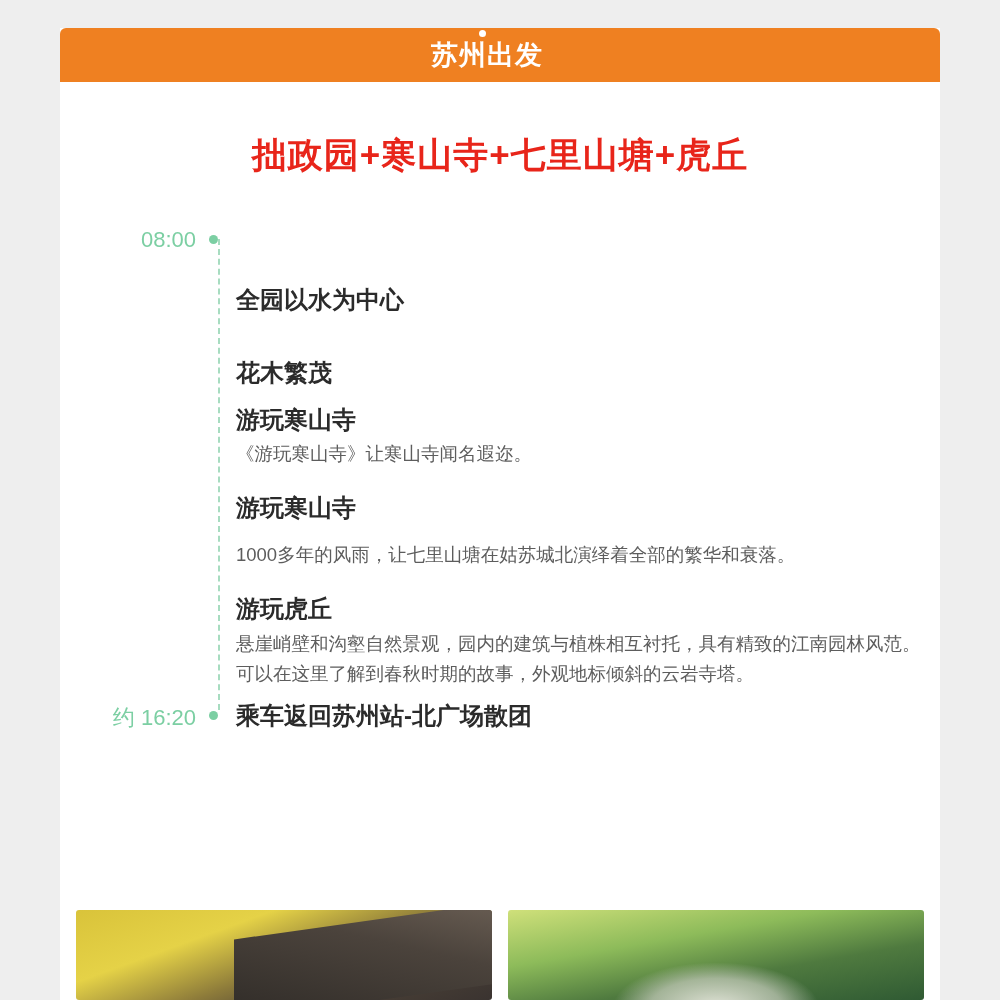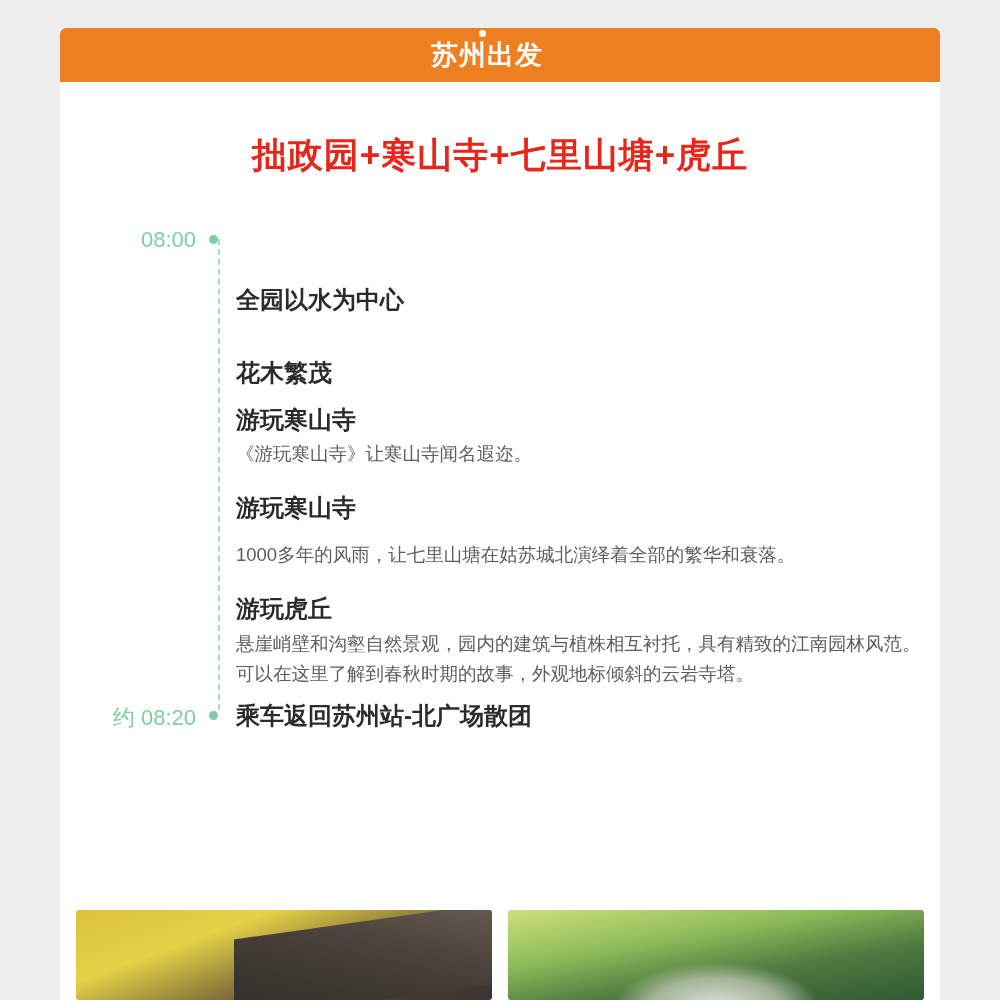--- a/index.html
+++ b/index.html
@@ -241,21 +241,21 @@
       <div class="dot-col"></div>
       <div class="content-col">
         <p class="item-title">游玩虎丘</p>
         <p class="item-desc">悬崖峭壁和沟壑自然景观，园内的建筑与植株相互衬托，具有精致的江南园林风范。可以在这里了解到春秋时期的故事，外观地标倾斜的云岩寺塔。</p>
       </div>
     </div>
 
     <div class="gap-sm"></div>
 
     <div class="row">
-      <div class="time-col">约 08:20</div>
+      <div class="time-col">约 16:20</div>
       <div class="dot-col">
           <span class="tl-dot"></span>
         </div>
       <div class="content-col">
         <p class="item-title">乘车返回苏州站-北广场散团</p>
       </div>
     </div>
   </div>
 
   <div class="photos">

